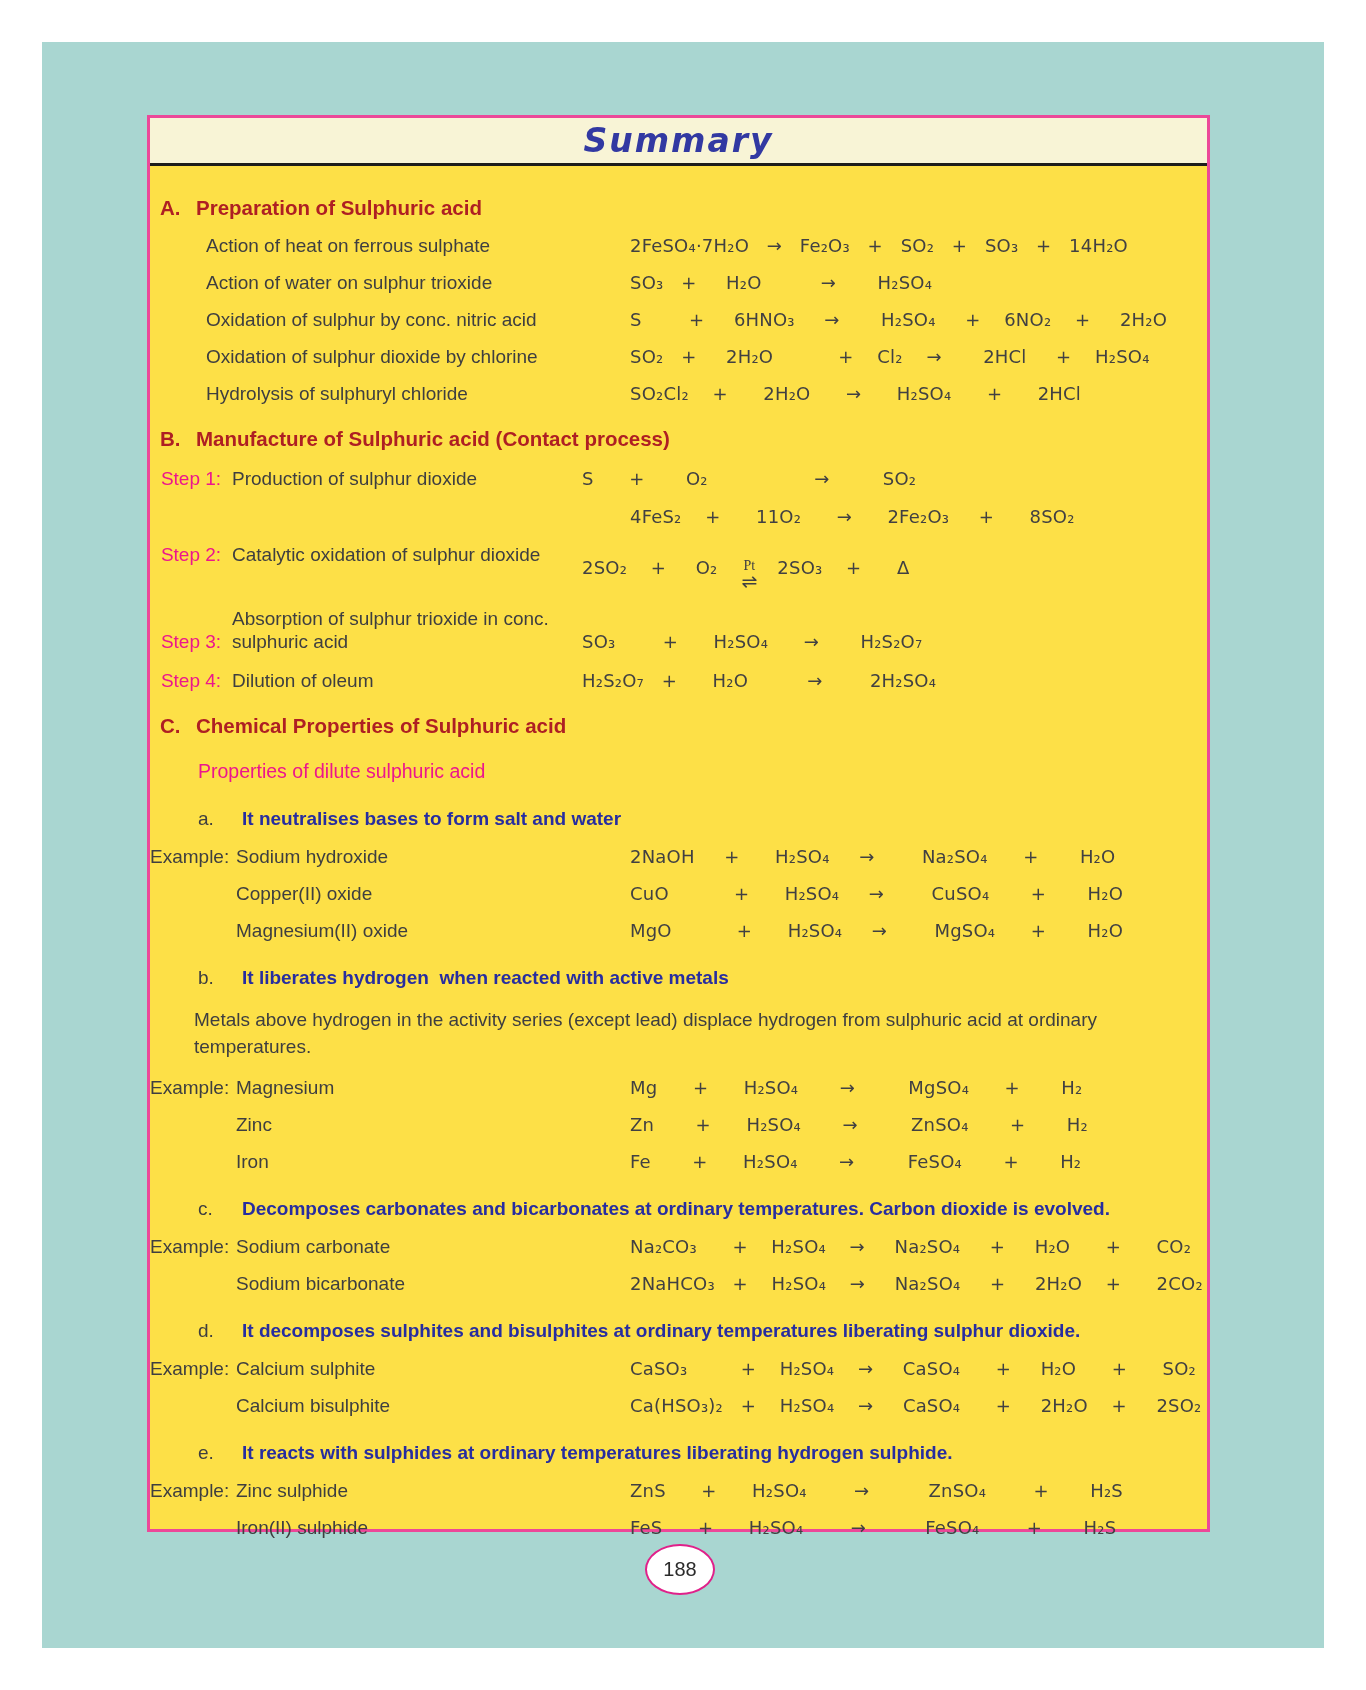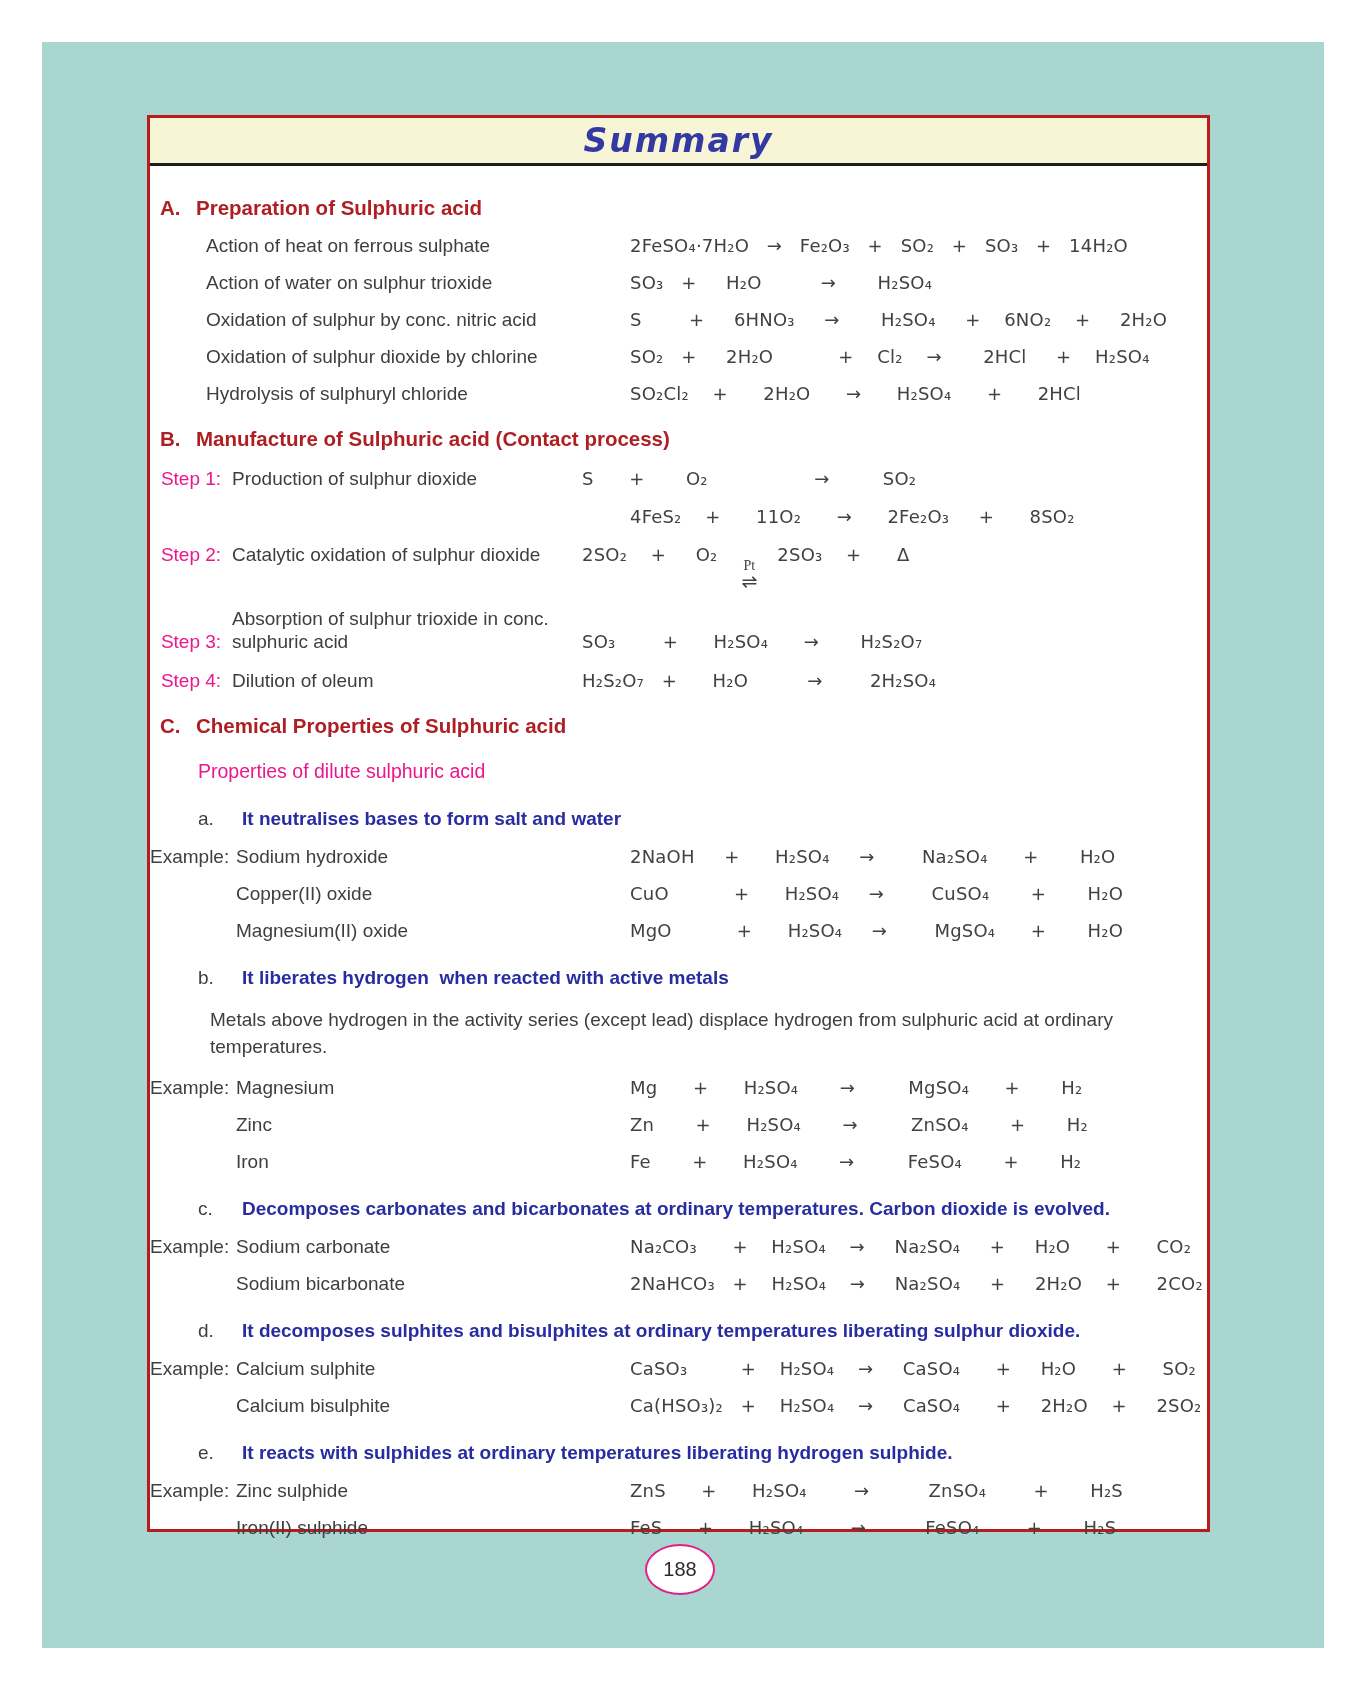--- a/index.html
+++ b/index.html
@@ -3,21 +3,21 @@
 <meta charset="utf-8">
 <style>
   html,body{margin:0;padding:0;}
   body{
     width:1366px;height:1690px;position:relative;background:#ffffff;
     font-family:"Liberation Sans",sans-serif;overflow:hidden;
   }
   .page{position:absolute;left:42px;top:42px;width:1282px;height:1606px;background:#a9d6d1;}
   .sheet{
     position:absolute;left:105px;top:73px;width:1057px;height:1411px;
-    background:#ffffff;border:3px solid #b91c1c;
+    background:#fde047;border:3px solid #ec4899;
   }
   .summary-bar{
     height:45px;background:#f8f4d6;border-bottom:3px solid #1d1d1b;
     display:flex;align-items:center;justify-content:center;
   }
   .title{
     font-family:"DejaVu Sans",sans-serif;font-style:italic;font-weight:bold;
     font-size:33px;color:#3239a2;letter-spacing:2px;
   }
   .content{padding-top:8px;}
@@ -29,32 +29,32 @@
   .rlabel{width:480px;padding-left:56px;box-sizing:border-box;}
   .eq{
     white-space:pre;font-family:"DejaVu Sans",sans-serif;font-size:18px;
     color:#414042;letter-spacing:.2px;
   }
   
   .step-row{display:flex;margin:16px 0;font-size:19px;color:#3e3e40;line-height:23px;}
   .step-label{width:82px;color:#ec168d;font-weight:normal;flex:none;text-align:center;}
   .step-text{width:350px;flex:none;}
   .step-eq2{margin:16px 0 16px 480px;}
-  .eq-line{display:flex;align-items:flex-start;}
+  .eq-line{display:flex;align-items:center;}
   .stack{display:inline-flex;flex-direction:column;align-items:center;margin:16px 20px 0 24px;}
   .cat{font-family:"Liberation Serif",serif;font-size:14px;line-height:13px;color:#414042;}
   .harpoon{font-family:"DejaVu Sans",sans-serif;font-size:19px;line-height:19px;color:#414042;}
   .two-line span{display:block;}
   
   .c-sub{margin:22px 0 22px 48px;color:#ec168d;font-weight:normal;font-size:19.5px;}
   .sub-h{display:flex;font-size:19px;margin:24px 0 10px;line-height:24px;}
   .sub-ltr{width:92px;padding-left:48px;box-sizing:border-box;color:#3e3e40;}
   .sub-txt{font-weight:bold;color:#272da0;white-space:pre-wrap;max-width:910px;}
   .note{
-    margin:16px 16px;padding-left:44px;width:972px;box-sizing:border-box;
+    margin:16px 0;padding-left:44px;width:972px;box-sizing:border-box;
     font-size:19px;line-height:27px;color:#3e3e40;
   }
   .ex-row{display:flex;margin:14px 0;font-size:19px;color:#3e3e40;line-height:23px;}
   .ex-label{width:480px;box-sizing:border-box;display:flex;flex:none;}
   .ex-prefix{width:86px;flex:none;}
   
   .page-num{
     position:absolute;left:603px;top:1502px;width:66px;height:47px;
     background:#ffffff;border:2px solid #e0218a;border-radius:50%;
     display:flex;align-items:center;justify-content:center;

